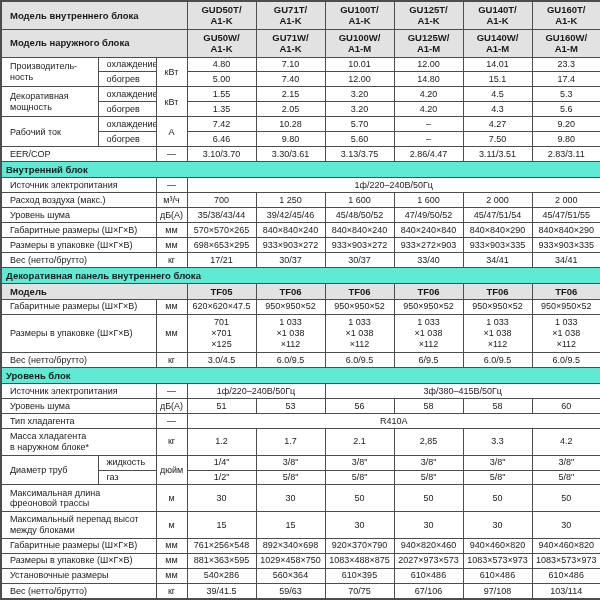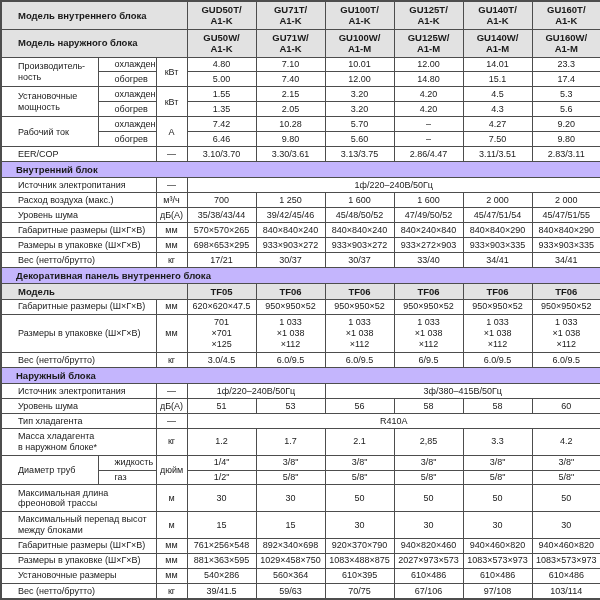--- a/index.html
+++ b/index.html
@@ -27,44 +27,44 @@
     border: 1px solid #4d4d4d;
     text-align: center;
     vertical-align: middle;
     padding: 1px 2px;
     white-space: pre-line;
     line-height: 1.18;
     overflow: hidden;
   }
   table.spec td.l {
     text-align: left;
-    padding-left: 16px;
+    padding-left: 8px;
   }
   tr.hdr {
     height: 28px;
   }
   tr.hdr td {
     background: #e2e2e2;
     font-weight: bold;
     font-size: 9.5px;
   }
   tr.hdr2 td {
     background: #e2e2e2;
     font-weight: bold;
     font-size: 9.5px;
   }
   tr.sec {
     height: 16px;
   }
   tr.sec td {
-    background: #c4b5fd;
+    background: #5eead4;
     font-weight: bold;
     font-size: 9.5px;
     text-align: left;
-    padding-left: 14px;
+    padding-left: 4px;
   }
 </style>
 </head>
 <body>
 
 <div class="page">
   <table class="spec">
     <colgroup>
       <col style="width:97px">
       <col style="width:58px">
@@ -122,21 +122,21 @@
         <tr>
           <td class="l">обогрев</td>
           <td>5.00</td>
           <td>7.40</td>
           <td>12.00</td>
           <td>14.80</td>
           <td>15.1</td>
           <td>17.4</td>
         </tr>
         <tr>
-          <td rowspan="2" class="l">Установочные
+          <td rowspan="2" class="l">Декоративная
 мощность</td>
           <td class="l">охлаждение</td>
           <td rowspan="2">кВт</td>
           <td>1.55</td>
           <td>2.15</td>
           <td>3.20</td>
           <td>4.20</td>
           <td>4.5</td>
           <td>5.3</td>
         </tr>
@@ -285,21 +285,21 @@
           <td colspan="2" class="l">Вес (нетто/брутто)</td>
           <td>кг</td>
           <td>3.0/4.5</td>
           <td>6.0/9.5</td>
           <td>6.0/9.5</td>
           <td>6/9.5</td>
           <td>6.0/9.5</td>
           <td>6.0/9.5</td>
         </tr>
         <tr class="sec">
-          <td colspan="9">Наружный блока</td>
+          <td colspan="9">Уровень блок</td>
         </tr>
         <tr>
           <td colspan="2" class="l">Источник электропитания</td>
           <td>—</td>
           <td colspan="2">1ф/220–240В/50Гц</td>
           <td colspan="4">3ф/380–415В/50Гц</td>
         </tr>
         <tr>
           <td colspan="2" class="l">Уровень шума</td>
           <td>дБ(А)</td>

